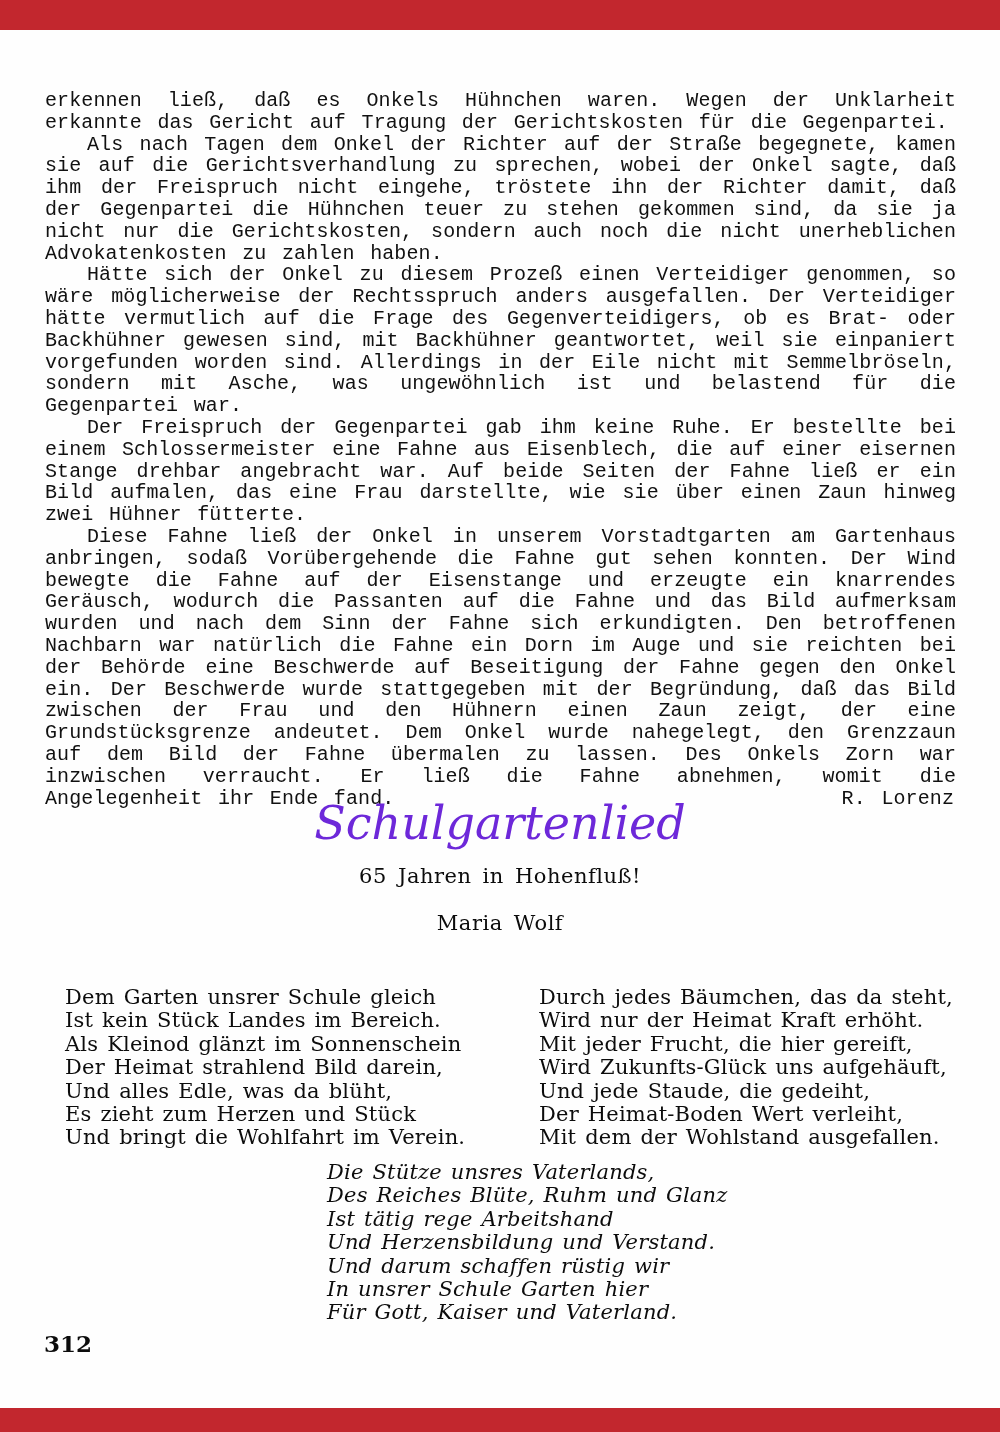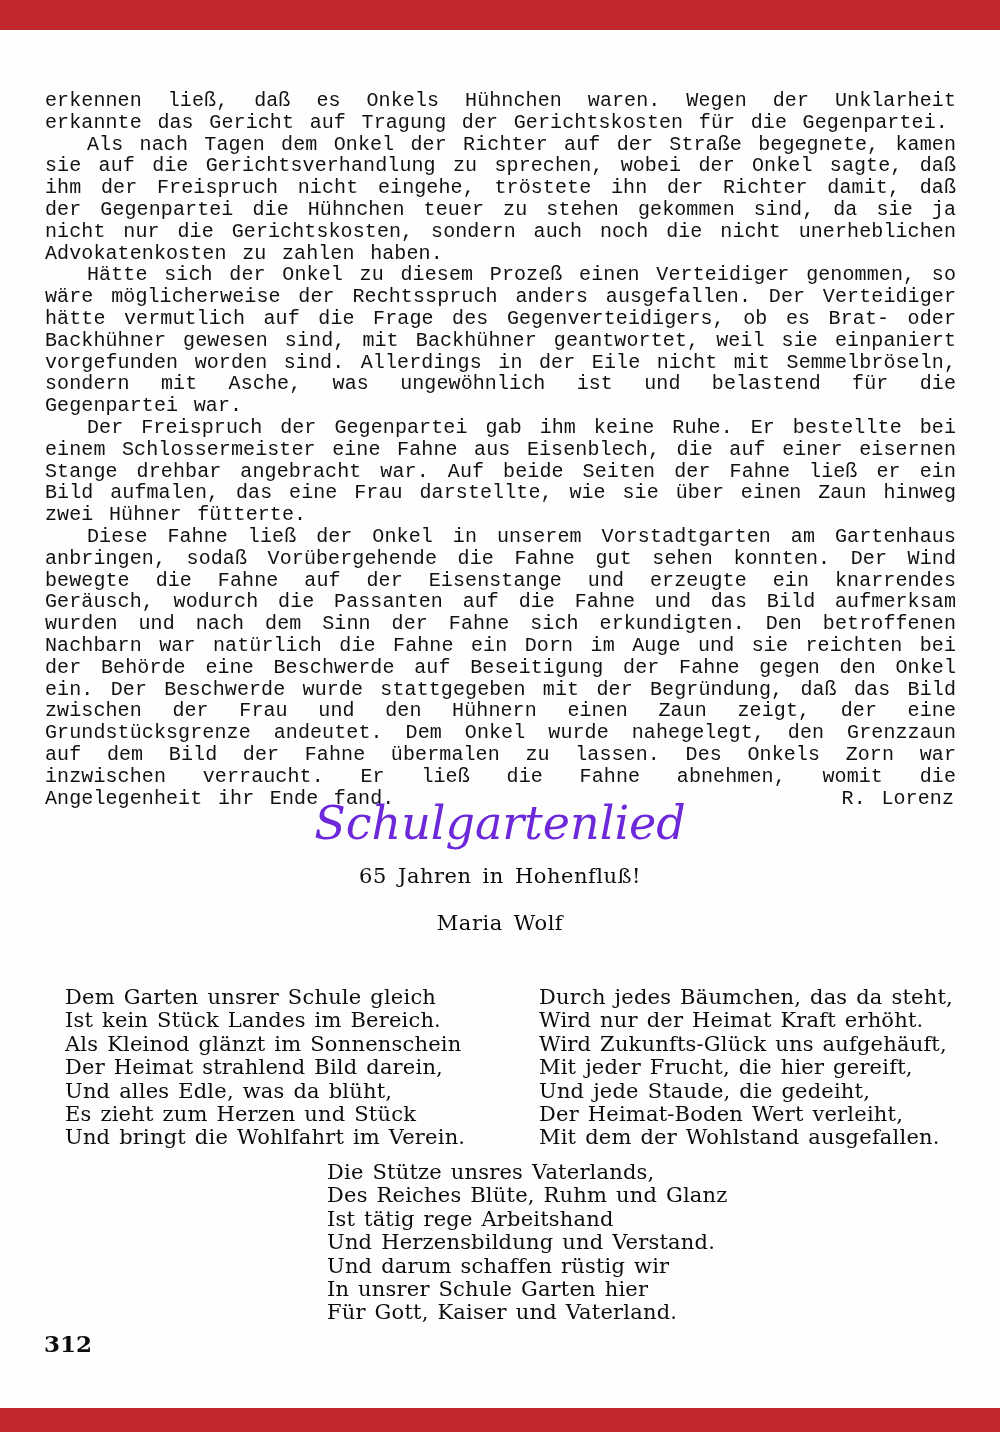--- a/index.html
+++ b/index.html
@@ -69,21 +69,21 @@
     font-family: "DejaVu Serif", serif;
     font-size: 21px;
     line-height: 23.4px;
     letter-spacing: 0.2px;
     word-spacing: 2px;
     white-space: nowrap;
     color: #0c0c0c;
   }
   .stanza.left   { left: 65px;  top: 986px; }
   .stanza.right  { left: 519px; top: 986px; margin-left: 20px; }
-  .stanza.center { left: 327px; top: 1161px; }
+  .stanza.center { left: 327px; top: 1161px; font-style: italic; }
 
   .page-number {
     position: absolute;
     left: 44px;
     top: 1330px;
     font-family: "DejaVu Serif", serif;
     font-weight: bold;
     font-size: 23px;
     color: #0c0c0c;
   }
@@ -119,22 +119,22 @@
     <div>Als Kleinod glänzt im Sonnenschein</div>
     <div>Der Heimat strahlend Bild darein,</div>
     <div>Und alles Edle, was da blüht,</div>
     <div>Es zieht zum Herzen und Stück</div>
     <div>Und bringt die Wohlfahrt im Verein.</div>
   </div>
 
   <div class="stanza right">
     <div>Durch jedes Bäumchen, das da steht,</div>
     <div>Wird nur der Heimat Kraft erhöht.</div>
+    <div>Mit jeder Frucht, die hier gereift,</div>
     <div>Wird Zukunfts-Glück uns aufgehäuft,</div>
-    <div>Mit jeder Frucht, die hier gereift,</div>
     <div>Und jede Staude, die gedeiht,</div>
     <div>Der Heimat-Boden Wert verleiht,</div>
     <div>Mit dem der Wohlstand ausgefallen.</div>
   </div>
 
   <div class="stanza center">
     <div>Die Stütze unsres Vaterlands,</div>
     <div>Des Reiches Blüte, Ruhm und Glanz</div>
     <div>Ist tätig rege Arbeitshand</div>
     <div>Und Herzensbildung und Verstand.</div>

